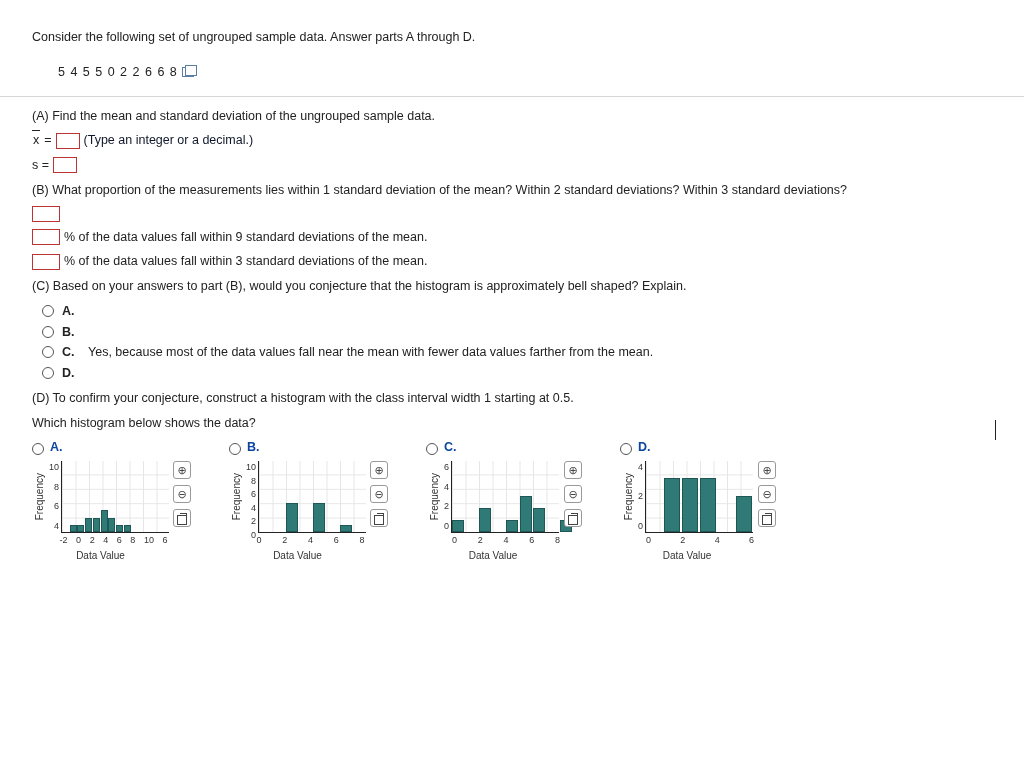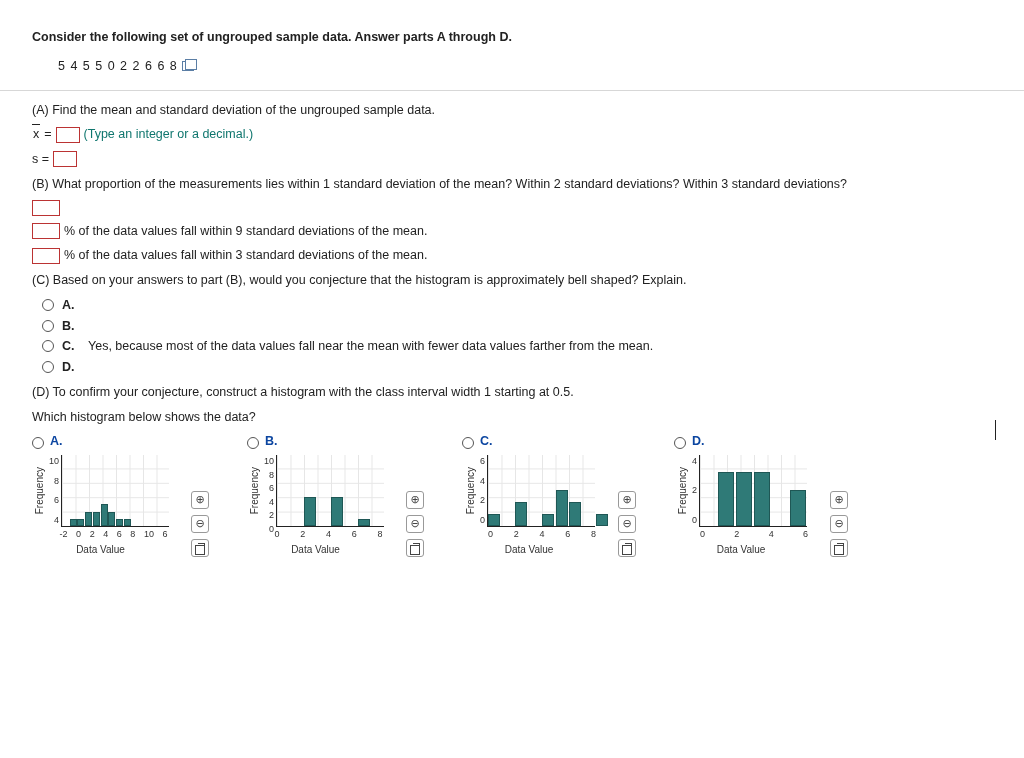--- a/index.html
+++ b/index.html
@@ -5,54 +5,54 @@
   * { box-sizing: border-box; }
   body {
     font-family: Arial, Helvetica, sans-serif;
     font-size: 12.5px;
     color: #222;
     margin: 0;
     padding: 28px 32px;
     width: 1024px;
     line-height: 1.5;
   }
-  .intro { margin-bottom: 6px; font-weight: bold; }
+  .intro { margin-bottom: 12px; }
   .data-row { padding: 4px 0 8px 26px; letter-spacing: 1px; }
   .copy-icon {
     display: inline-block;
     width: 12px; height: 10px;
     border: 1px solid #5b7ea5;
     position: relative;
     vertical-align: middle;
   }
   .copy-icon::after {
     content: ""; position: absolute; left: 2px; top: -3px;
     width: 10px; height: 9px; border: 1px solid #5b7ea5; background:#fff;
   }
   .hr { border: 0; border-top: 1px solid #d7d7d7; margin: 6px 0 10px -32px; width: 1024px; }
   .section { margin: 6px 0 4px 0; }
-  .blue { color: #0f766e; }
+  .blue { color: #0f172a; }
   .line { margin: 6px 0; display: flex; align-items: center; flex-wrap: wrap; gap: 4px; }
   .xbar { display:inline-block; position:relative; padding:0 1px; }
   .xbar::before { content:""; position:absolute; left:0; right:0; top:-1px; border-top:1px solid #222; }
   input.field {
     width: 24px; height: 16px; border: 1px solid #b33; background:#fff;
     font-size: 11px; padding:0 2px;
   }
   input.pct { width: 28px; }
   .mc { margin: 6px 0 2px 0; }
   .mc-row { display:flex; align-items:flex-start; gap:8px; margin:2px 0 2px 10px; }
   .radio {
     width:12px; height:12px; border:1.5px solid #555; border-radius:50%;
     flex:0 0 auto; margin-top:3px;
   }
   .mc-label { font-weight:bold; width:18px; flex:0 0 auto; }
   .histograms { display:flex; gap:38px; margin-top:6px; }
   .hist-option { display:flex; align-items:flex-start; gap:6px; }
-  .hist-body { display:flex; gap:20px; align-items:flex-end; }
+  .hist-body { display:flex; gap:2px; align-items:flex-start; }
   .chart-wrap { display:flex; flex-direction:column; align-items:center; }
   .chart-row { display:flex; align-items:flex-end; }
   .ylabel {
     writing-mode: vertical-rl; transform: rotate(180deg);
     font-size:10px; color:#333; margin-right:2px; align-self:center;
   }
   .yticks {
     display:flex; flex-direction:column; justify-content:space-between;
     height:72px; font-size:9px; color:#333; text-align:right; margin-right:2px;
   }

